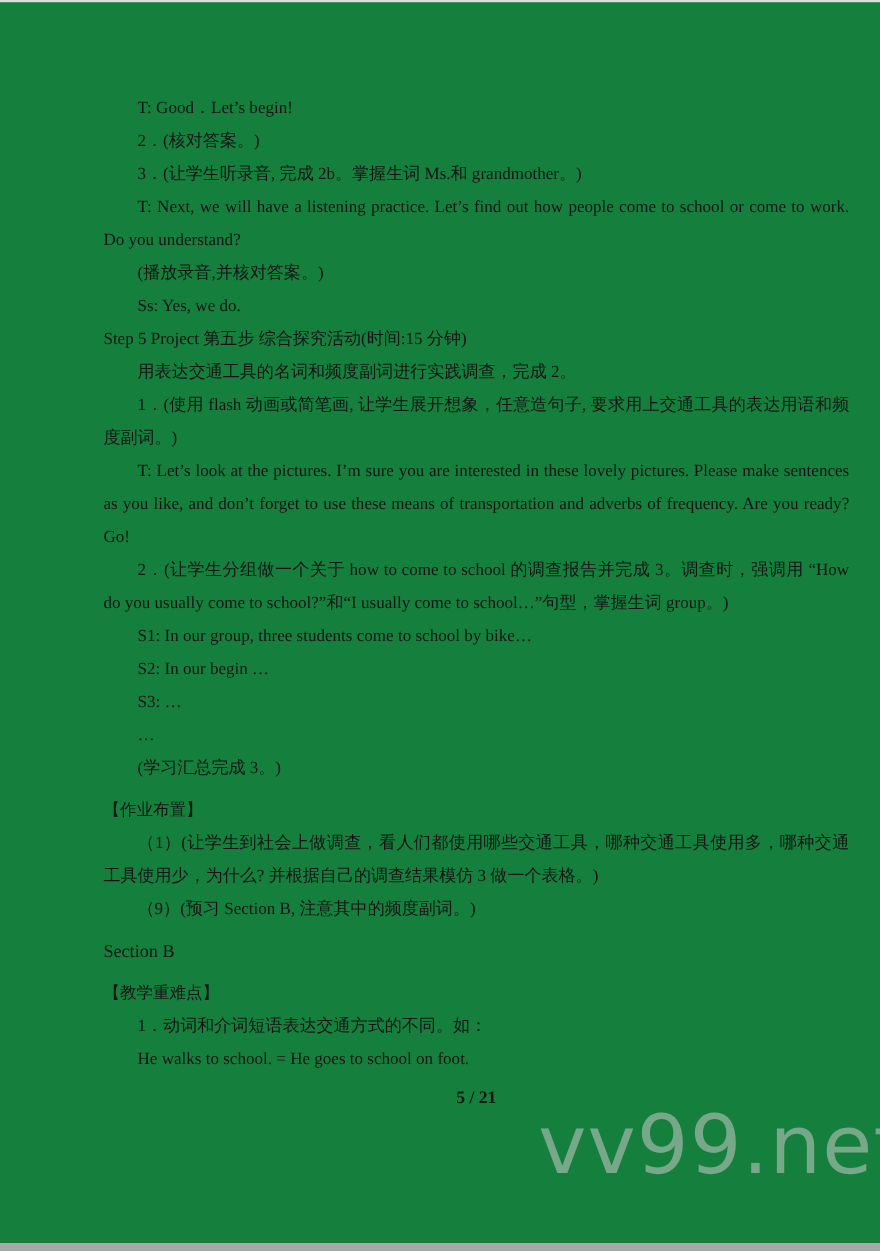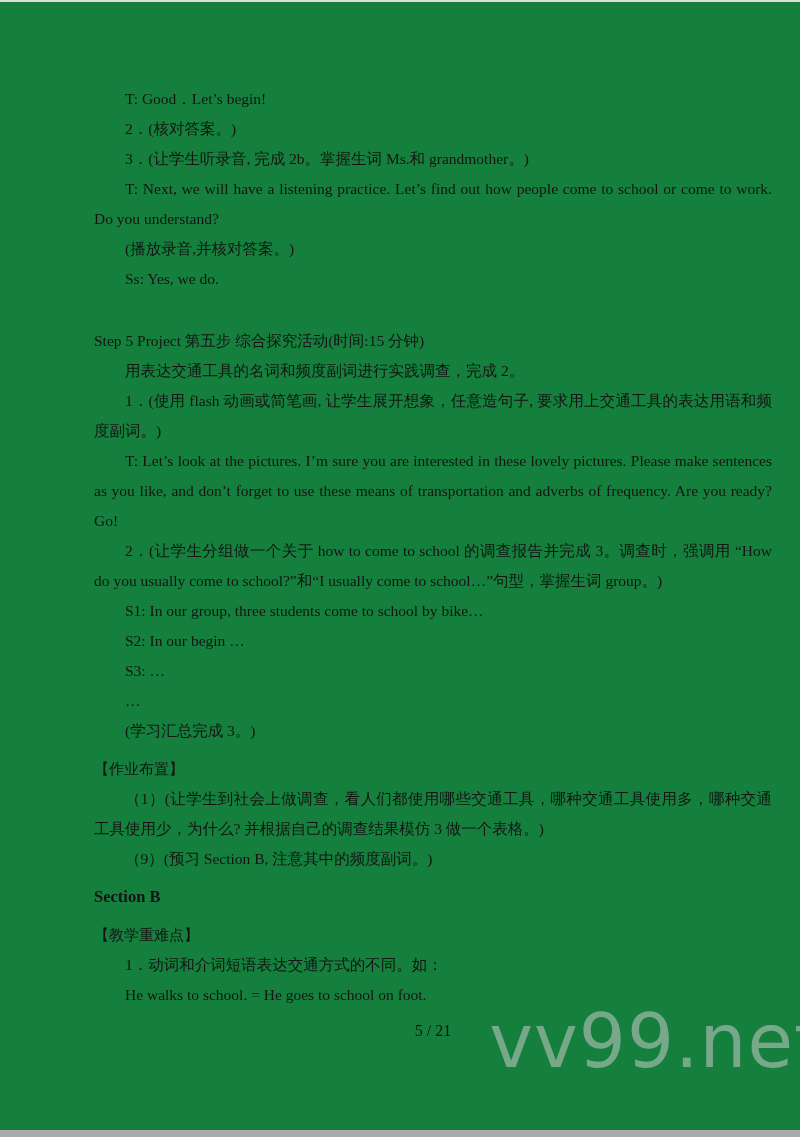--- a/index.html
+++ b/index.html
@@ -34,37 +34,36 @@
     font-size: 15.5px;
     line-height: 30px;
     text-align: justify;
   }
   .para {
     margin: 0;
     text-indent: 2em;
   }
   .flush {
     text-indent: 0;
-    margin-top: 32px;
   }
   .gap {
     margin-top: 8px;
   }
   .bold {
-    font-weight: bold;
+    font-weight: normal;
   }
   .heading-cn {
     font-size: 15px;
   }
   .section-b {
     font-size: 16.5px;
   }
   .page-number {
     text-align: center;
-    font-weight: normal;
+    font-weight: bold;
     font-size: 16px;
     margin-top: 8px;
     line-height: 26px;
   }
   .watermark {
     position: absolute;
     top: 1001px;
     right: 2px;
     font-family: "DejaVu Sans", sans-serif;
     font-weight: normal;

